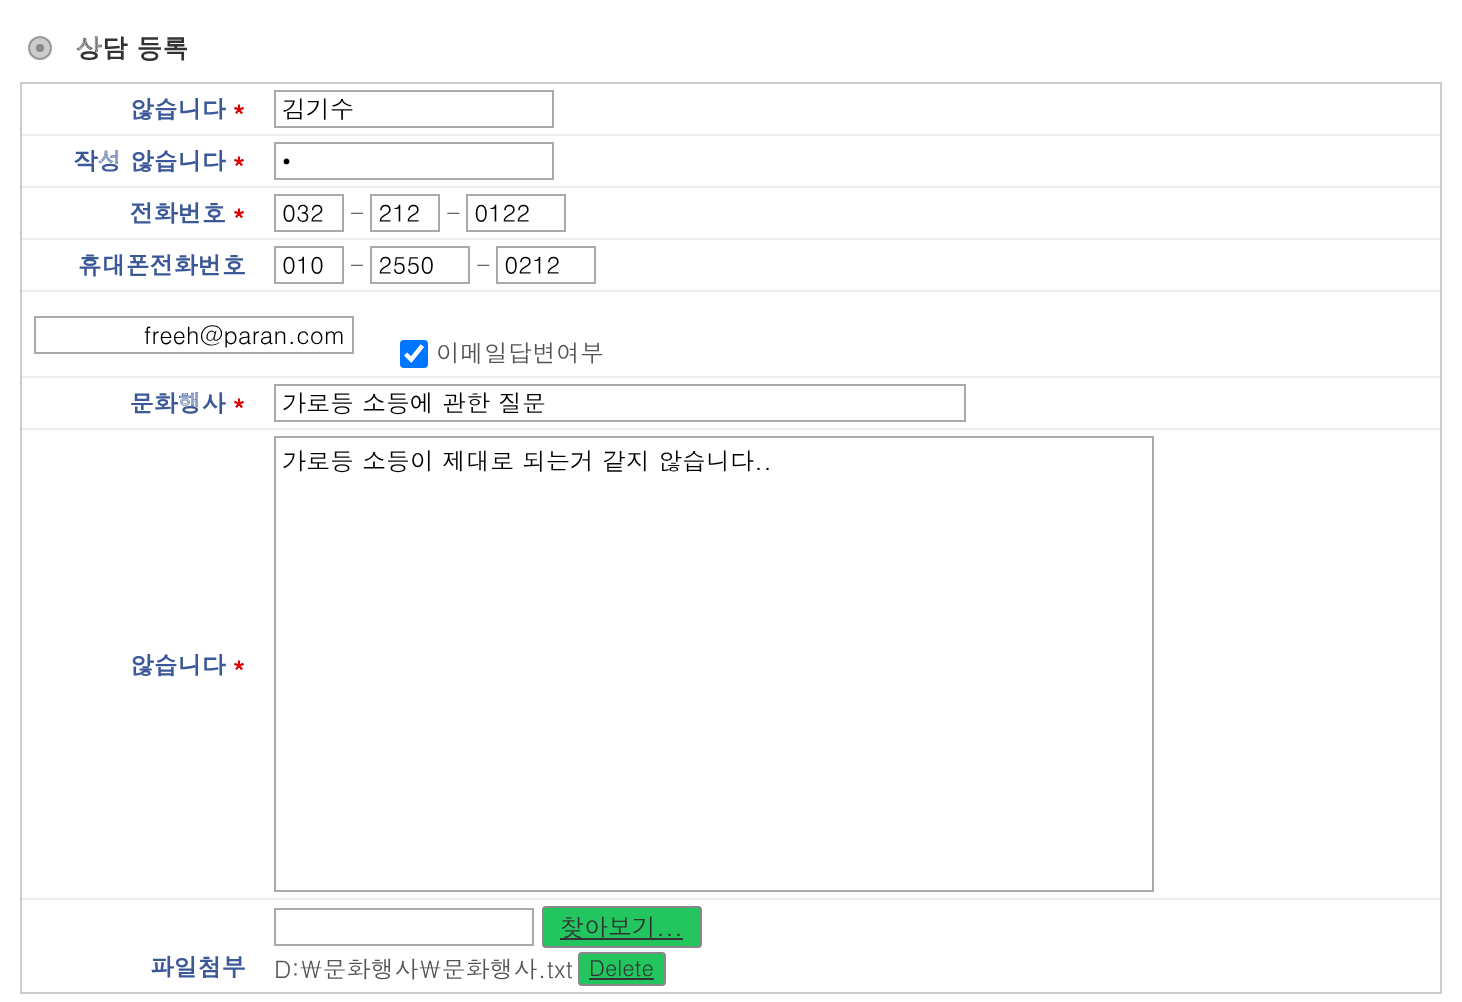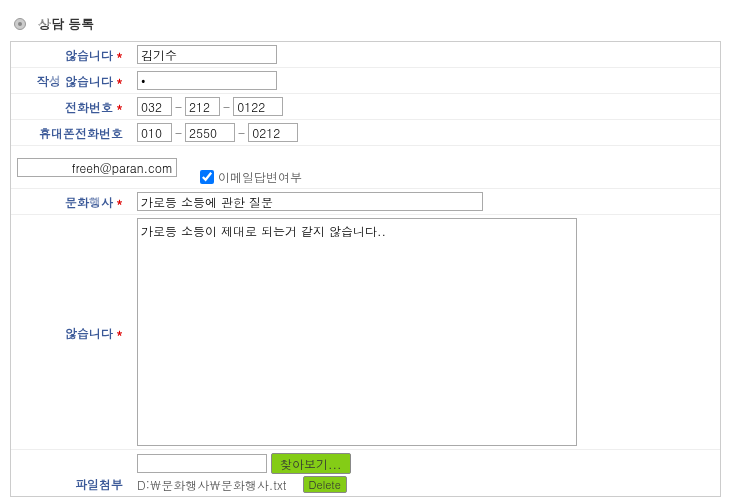--- a/index.html
+++ b/index.html
@@ -127,33 +127,34 @@
       gap: 2px;
     }
     .file-line1 {
       display: flex;
       align-items: center;
       gap: 4px;
     }
     .file-line2 {
       display: flex;
       align-items: center;
-      gap: 16px;
+      gap: 2px;
       font-size: 12px;
       color: #555;
     }
     .btn {
       border: 1px solid #888;
-      background: #84cc16;
+      background: #22c55e;
       padding: 1px 8px;
       font-size: 12px;
       cursor: pointer;
       border-radius: 2px;
       font-family: inherit;
       color: #333;
+      text-decoration: underline;
     }
     .btn-small {
       padding: 0 5px;
       font-size: 11px;
       text-align: center;
     }
     .button-bar {
       display: flex;
       justify-content: center;
       gap: 4px;

